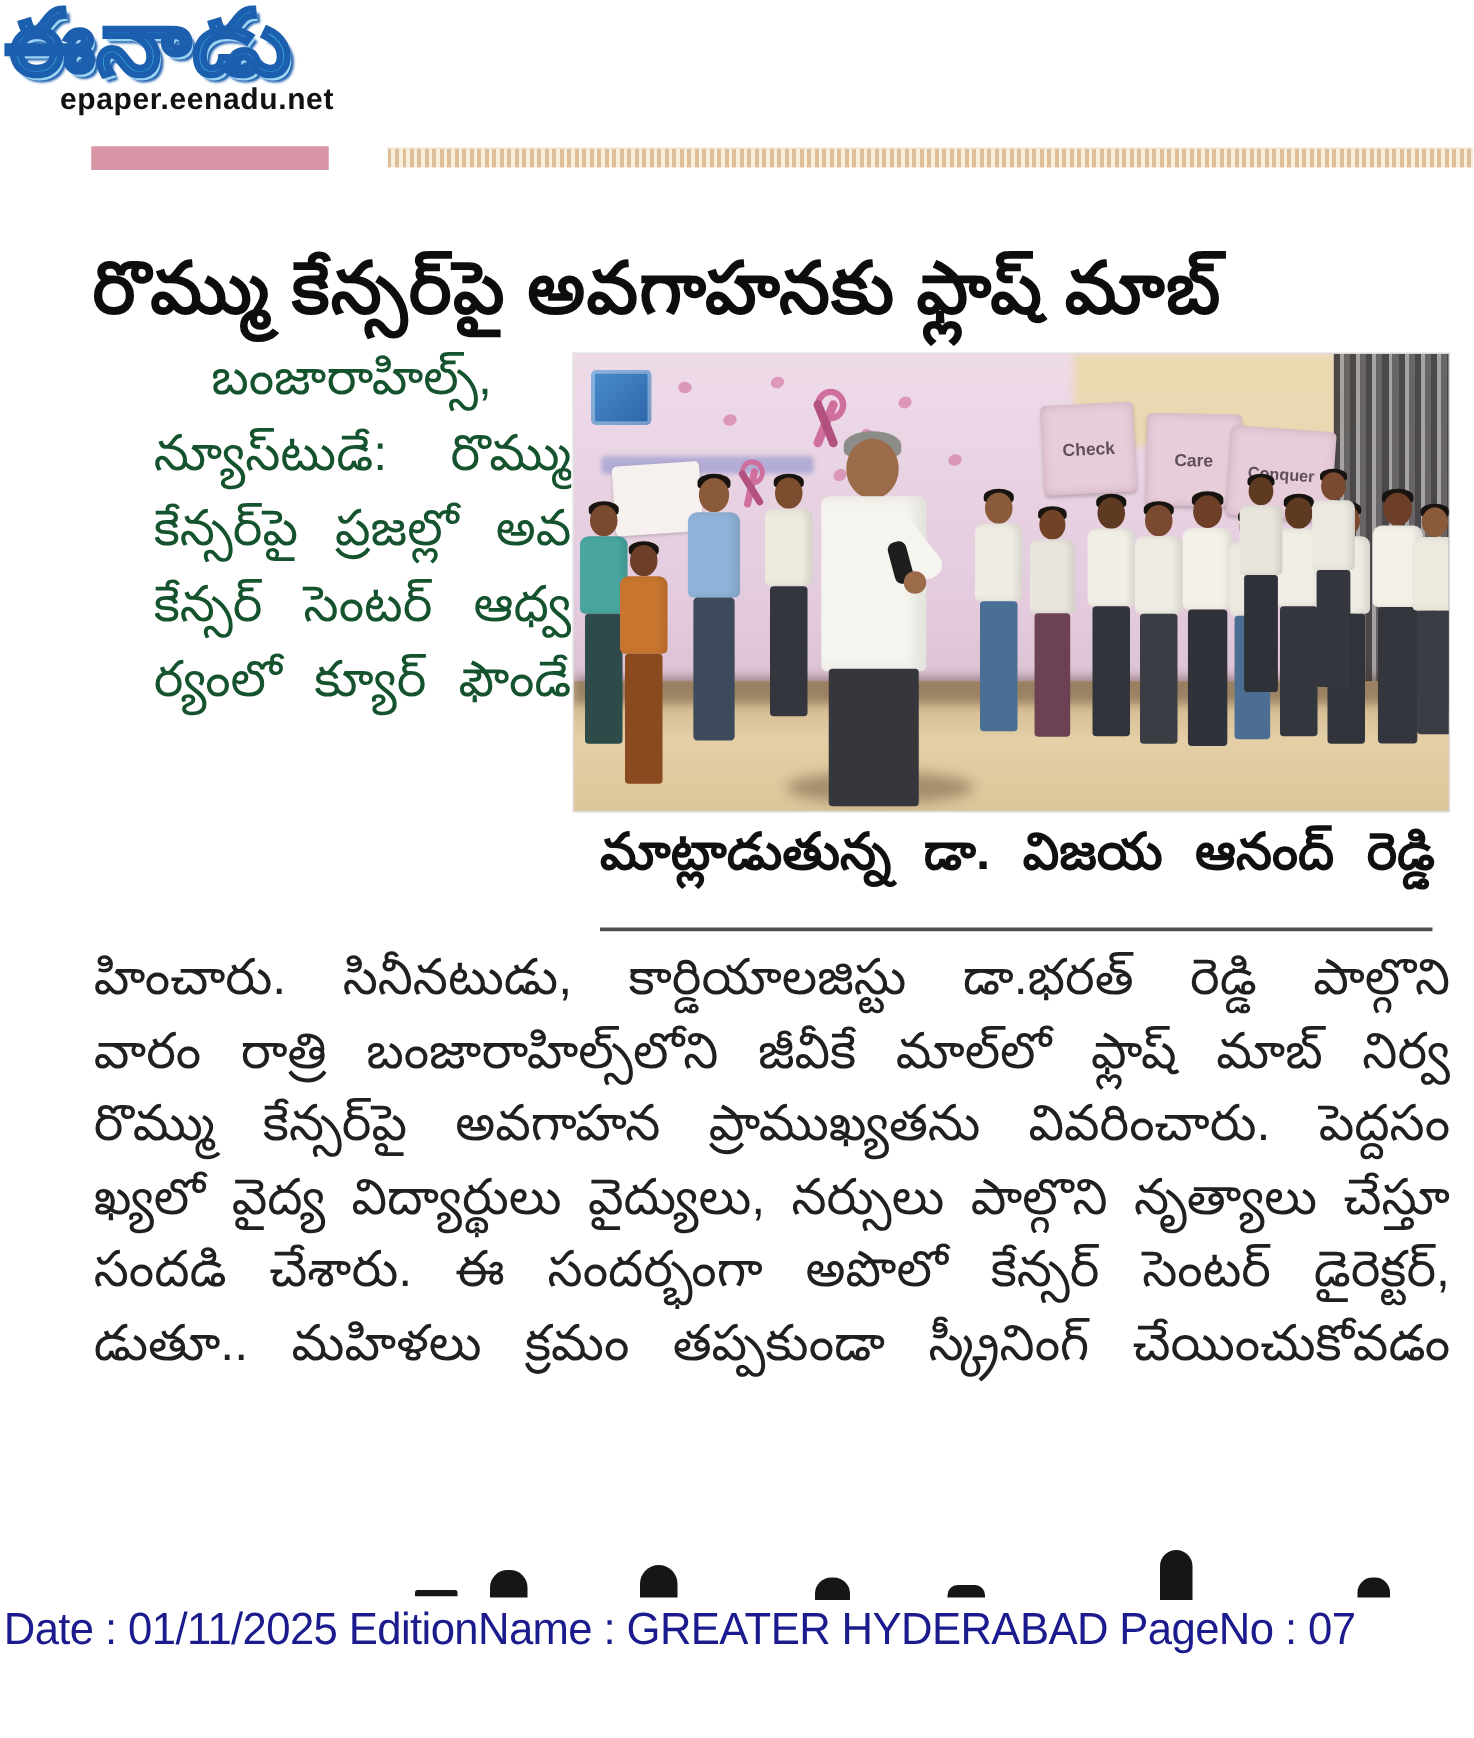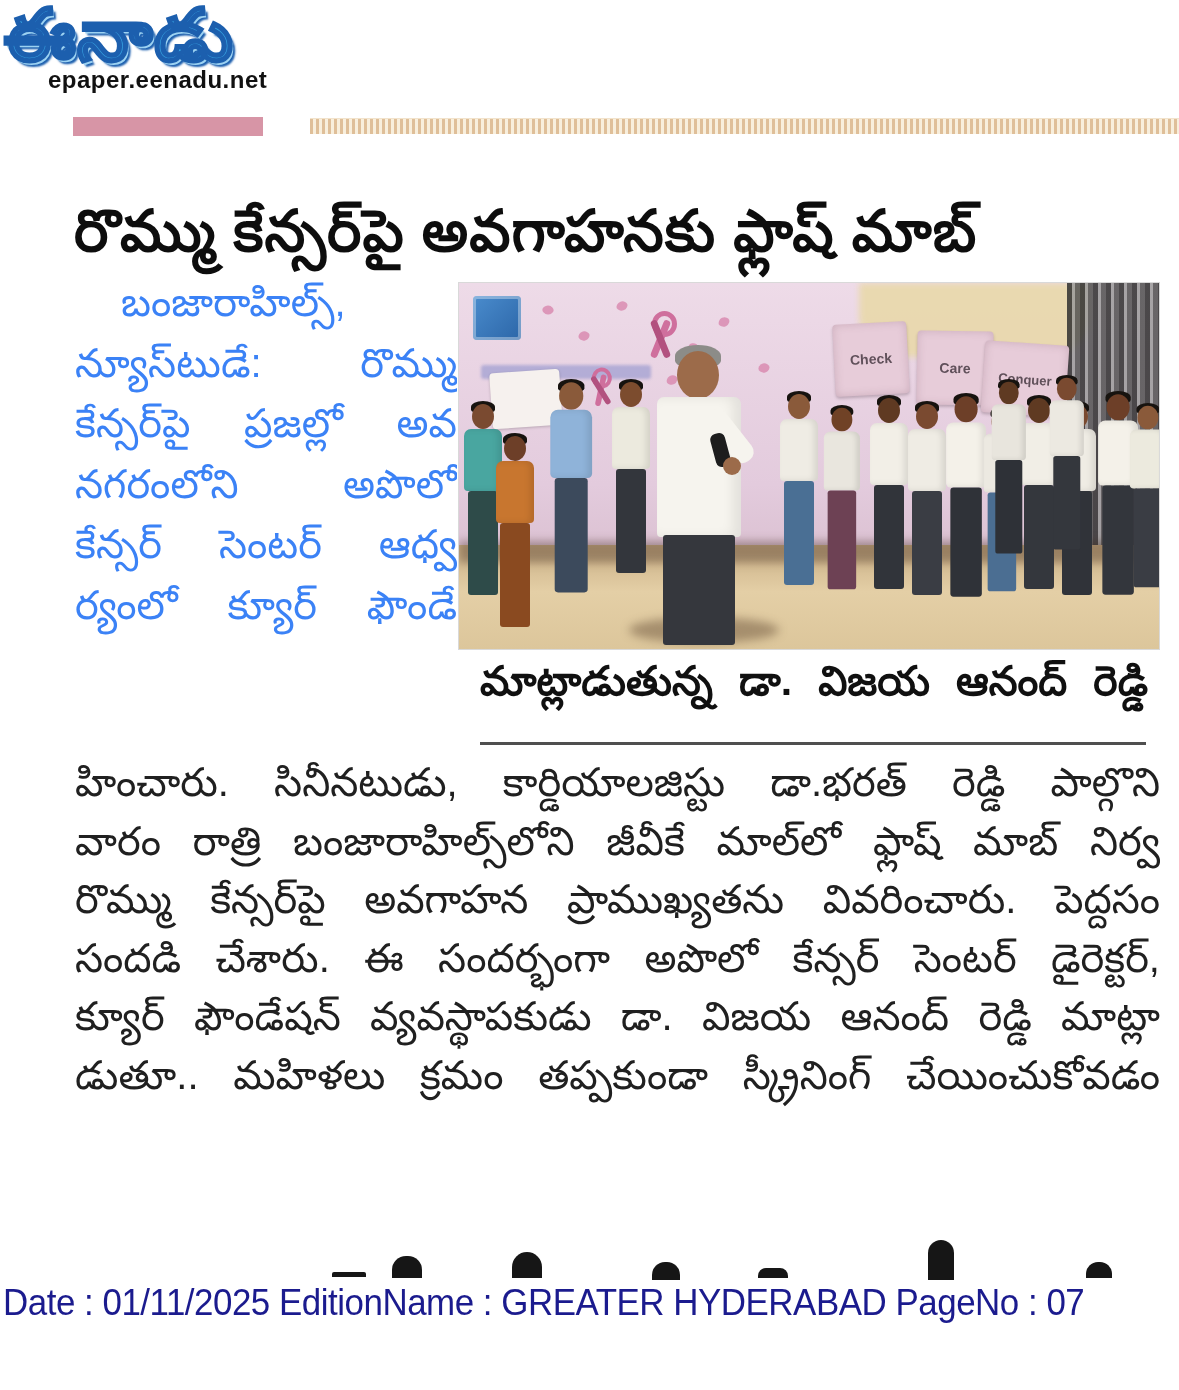--- a/index.html
+++ b/index.html
@@ -19,22 +19,22 @@
       background:repeating-linear-gradient(90deg,#dfbf99 0 3px,#f8efdd 3px 6px);
       border-top:1px solid #f2e3cc;}
 
   
   .headline{position:absolute;left:74px;top:158px;width:1066px;height:102px;
       font-size:58px;font-weight:700;color:#0d0d0d;white-space:nowrap;overflow:hidden;
       letter-spacing:1px;}
 
   
   .left-col{position:absolute;left:75px;top:280px;width:382px;}
-  .left-col .ln{height:60.5px;font-size:40px;color:#3b82f6;white-space:nowrap;overflow:hidden;
-      text-align:justify;text-align-last:justify;}
+  .left-col .ln{height:60.5px;font-size:40px;color:#14532d;white-space:nowrap;overflow:hidden;
+      text-align:justify;text-align-last:justify;margin-left:48px;}
   .left-col .ln.first{padding-left:46px;text-align:left;text-align-last:left;}
 
   
   .photo{position:absolute;left:458px;top:282px;width:700px;height:366px;
       background:linear-gradient(180deg,#eedbe8 0%,#e3cbdd 55%,#dcc2d3 72%);
       border:1px solid #d9d9d9;overflow:hidden;}
   .photo .floor{position:absolute;left:0;bottom:0;width:100%;height:104px;
       background:linear-gradient(180deg,#c9ae85,#e4cfa6 45%,#dcc69b);}
   .photo .floor-shadow{position:absolute;left:0;bottom:86px;width:100%;height:22px;
       background:rgba(70,48,34,.38);filter:blur(4px);}
@@ -101,21 +101,20 @@
 
   <div class="pink-bar"></div>
   <div class="stripe-bar"></div>
 
   <h1 class="headline">రొమ్ము కేన్సర్‌పై అవగాహనకు ఫ్లాష్ మాబ్</h1>
 
   <div class="left-col">
     <div class="ln first">బంజారాహిల్స్,</div>
     <div class="ln">న్యూస్‌టుడే: రొమ్ము</div>
     <div class="ln">కేన్సర్‌పై ప్రజల్లో అవ</div>
-    <div class="ln">నగరంలోని అపొలో</div>
     <div class="ln">కేన్సర్ సెంటర్ ఆధ్వ</div>
     <div class="ln">ర్యంలో క్యూర్ ఫౌండే</div>
   </div>
 
   <figure class="photo" style="margin:0;">
     <div class="tan-top"></div>
     <div class="curtain"></div>
     <div class="wall-text"></div>
     <div class="logo-chip"></div>
 
@@ -260,22 +259,22 @@
     </div>
   </figure>
 
   <figcaption class="caption">మాట్లాడుతున్న డా. విజయ ఆనంద్ రెడ్డి</figcaption>
   <div class="cap-rule"></div>
 
   <div class="body-text">
     <div class="ln">హించారు. సినీనటుడు, కార్డియాలజిస్టు డా.భరత్ రెడ్డి పాల్గొని</div>
     <div class="ln">వారం రాత్రి బంజారాహిల్స్‌లోని జీవీకే మాల్‌లో ఫ్లాష్ మాబ్ నిర్వ</div>
     <div class="ln">రొమ్ము కేన్సర్‌పై అవగాహన ప్రాముఖ్యతను వివరించారు. పెద్దసం</div>
+    <div class="ln">ఖ్యలో వైద్య విద్యార్థులు వైద్యులు, నర్సులు పాల్గొని నృత్యాలు చేస్తూ</div>
     <div class="ln">సందడి చేశారు. ఈ సందర్భంగా అపొలో కేన్సర్ సెంటర్ డైరెక్టర్,</div>
-    <div class="ln">క్యూర్ ఫౌండేషన్ వ్యవస్థాపకుడు డా. విజయ ఆనంద్ రెడ్డి మాట్లా</div>
     <div class="ln">డుతూ.. మహిళలు క్రమం తప్పకుండా స్క్రీనింగ్ చేయించుకోవడం</div>
   </div>
 
   <div id="frags">
       <span class="frag" style="left: 332px; top: 1272px; width: 34px; height: 5px; border-radius: 2px 2px 0px 0px; position: absolute;"></span>
       <span class="frag" style="left: 392px; top: 1256px; width: 30px; height: 22px; border-radius: 14px 14px 0px 0px; position: absolute;"></span>
       <span class="frag" style="left: 512px; top: 1252px; width: 30px; height: 26px; border-radius: 15px 15px 0px 0px; position: absolute;"></span>
       <span class="frag" style="left: 652px; top: 1262px; width: 28px; height: 18px; border-radius: 13px 13px 0px 0px; position: absolute;"></span>
       <span class="frag" style="left: 758px; top: 1268px; width: 30px; height: 10px; border-radius: 8px 8px 0px 0px; position: absolute;"></span>
       <span class="frag" style="left: 928px; top: 1240px; width: 26px; height: 40px; border-radius: 13px 13px 0px 0px; position: absolute;"></span>

